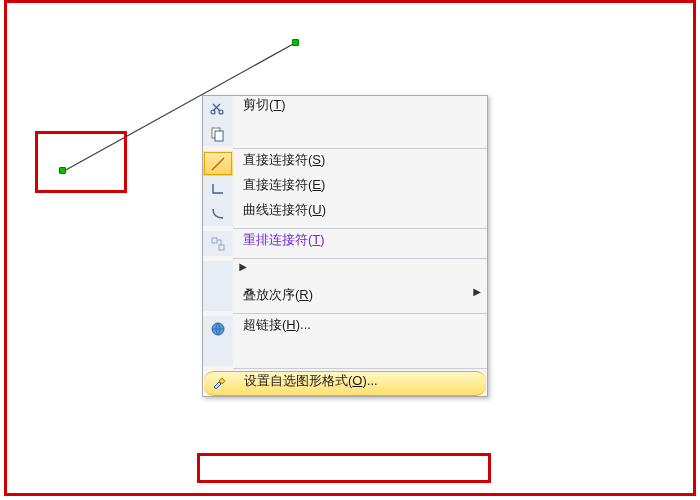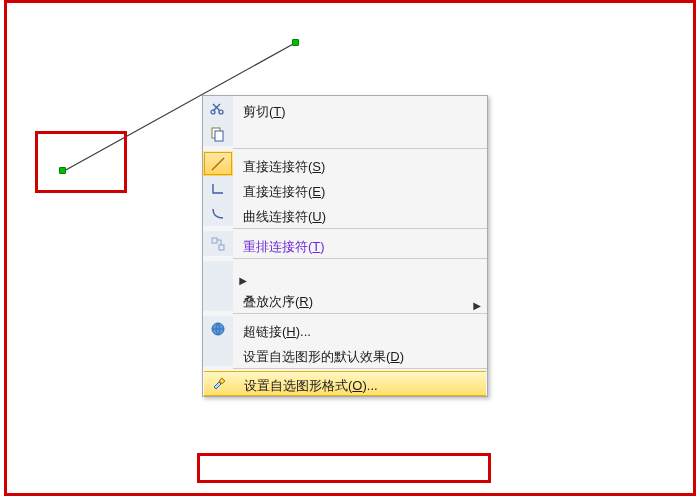--- a/index.html
+++ b/index.html
@@ -53,21 +53,21 @@
     position: absolute;
     left: 195px;
     top: 92px;
     width: 286px;
     background: #f5f5f5;
     border: 1px solid #a7abb0;
     box-shadow: 2px 2px 4px rgba(0,0,0,0.25);
   }
   .menu-item {
     display: flex;
-    align-items: flex-end;
+    align-items: flex-start;
     height: 25px;
     position: relative;
     cursor: default;
   }
   .menu-item.disabled .menu-label { color: #6d28d9; }
   .icon-col {
     width: 30px;
     height: 100%;
     background: #e8ecf3;
     display: flex;
@@ -103,20 +103,21 @@
     z-index: 0;
   }
   .context-menu > * { position: relative; z-index: 1; }
   .menu-item.highlight {
     background: linear-gradient(#fff7c2, #ffe070);
     border-top: 1px solid #e9b200;
     border-bottom: 1px solid #e9b200;
     height: 25px;
     margin-left: 1px;
     margin-right: 1px;
+    border-radius: 10px;
   }
   .menu-item.highlight .icon-col { background: transparent; }
   .menu-item.selected-tool .icon-col {
     background: linear-gradient(#ffe9a8, #ffd25e);
     outline: 1px solid #e0a800;
     outline-offset: -2px;
   }
   svg { display: block; }
 </style>
 </head>
@@ -220,21 +221,20 @@
         <svg width="16" height="16" viewBox="0 0 16 16">
             <circle cx="8" cy="8" r="6" fill="#5a9ad8" stroke="#2a6ab0"></circle>
             <path d="M2 8 H14 M8 2 Q4 8 8 14 M8 2 Q12 8 8 14" fill="none" stroke="#2a6ab0" stroke-width="0.8"></path>
           </svg>
       </div>
       <span class="menu-label"><span>超链接</span>(<u>H</u>)<span>...</span></span>
     </div>
 
     <div class="menu-item">
       <div class="icon-col"></div>
-      <span class="menu-label"><span>设置自选图形的默认效果</span>(<u>D</u>)</span>
     </div>
 
     <div class="sep"></div>
 
     <div class="menu-item highlight">
       <div class="icon-col">
         <svg width="16" height="16" viewBox="0 0 16 16">
             <path d="M3 11 L8 6 L10 8 L5 13 Z" fill="#c0d8ff" stroke="#2a6ab0"></path>
             <rect x="9" y="3" width="4" height="4" fill="#ffe060" stroke="#b08000" transform="rotate(45 11 5)"></rect>
           </svg>

